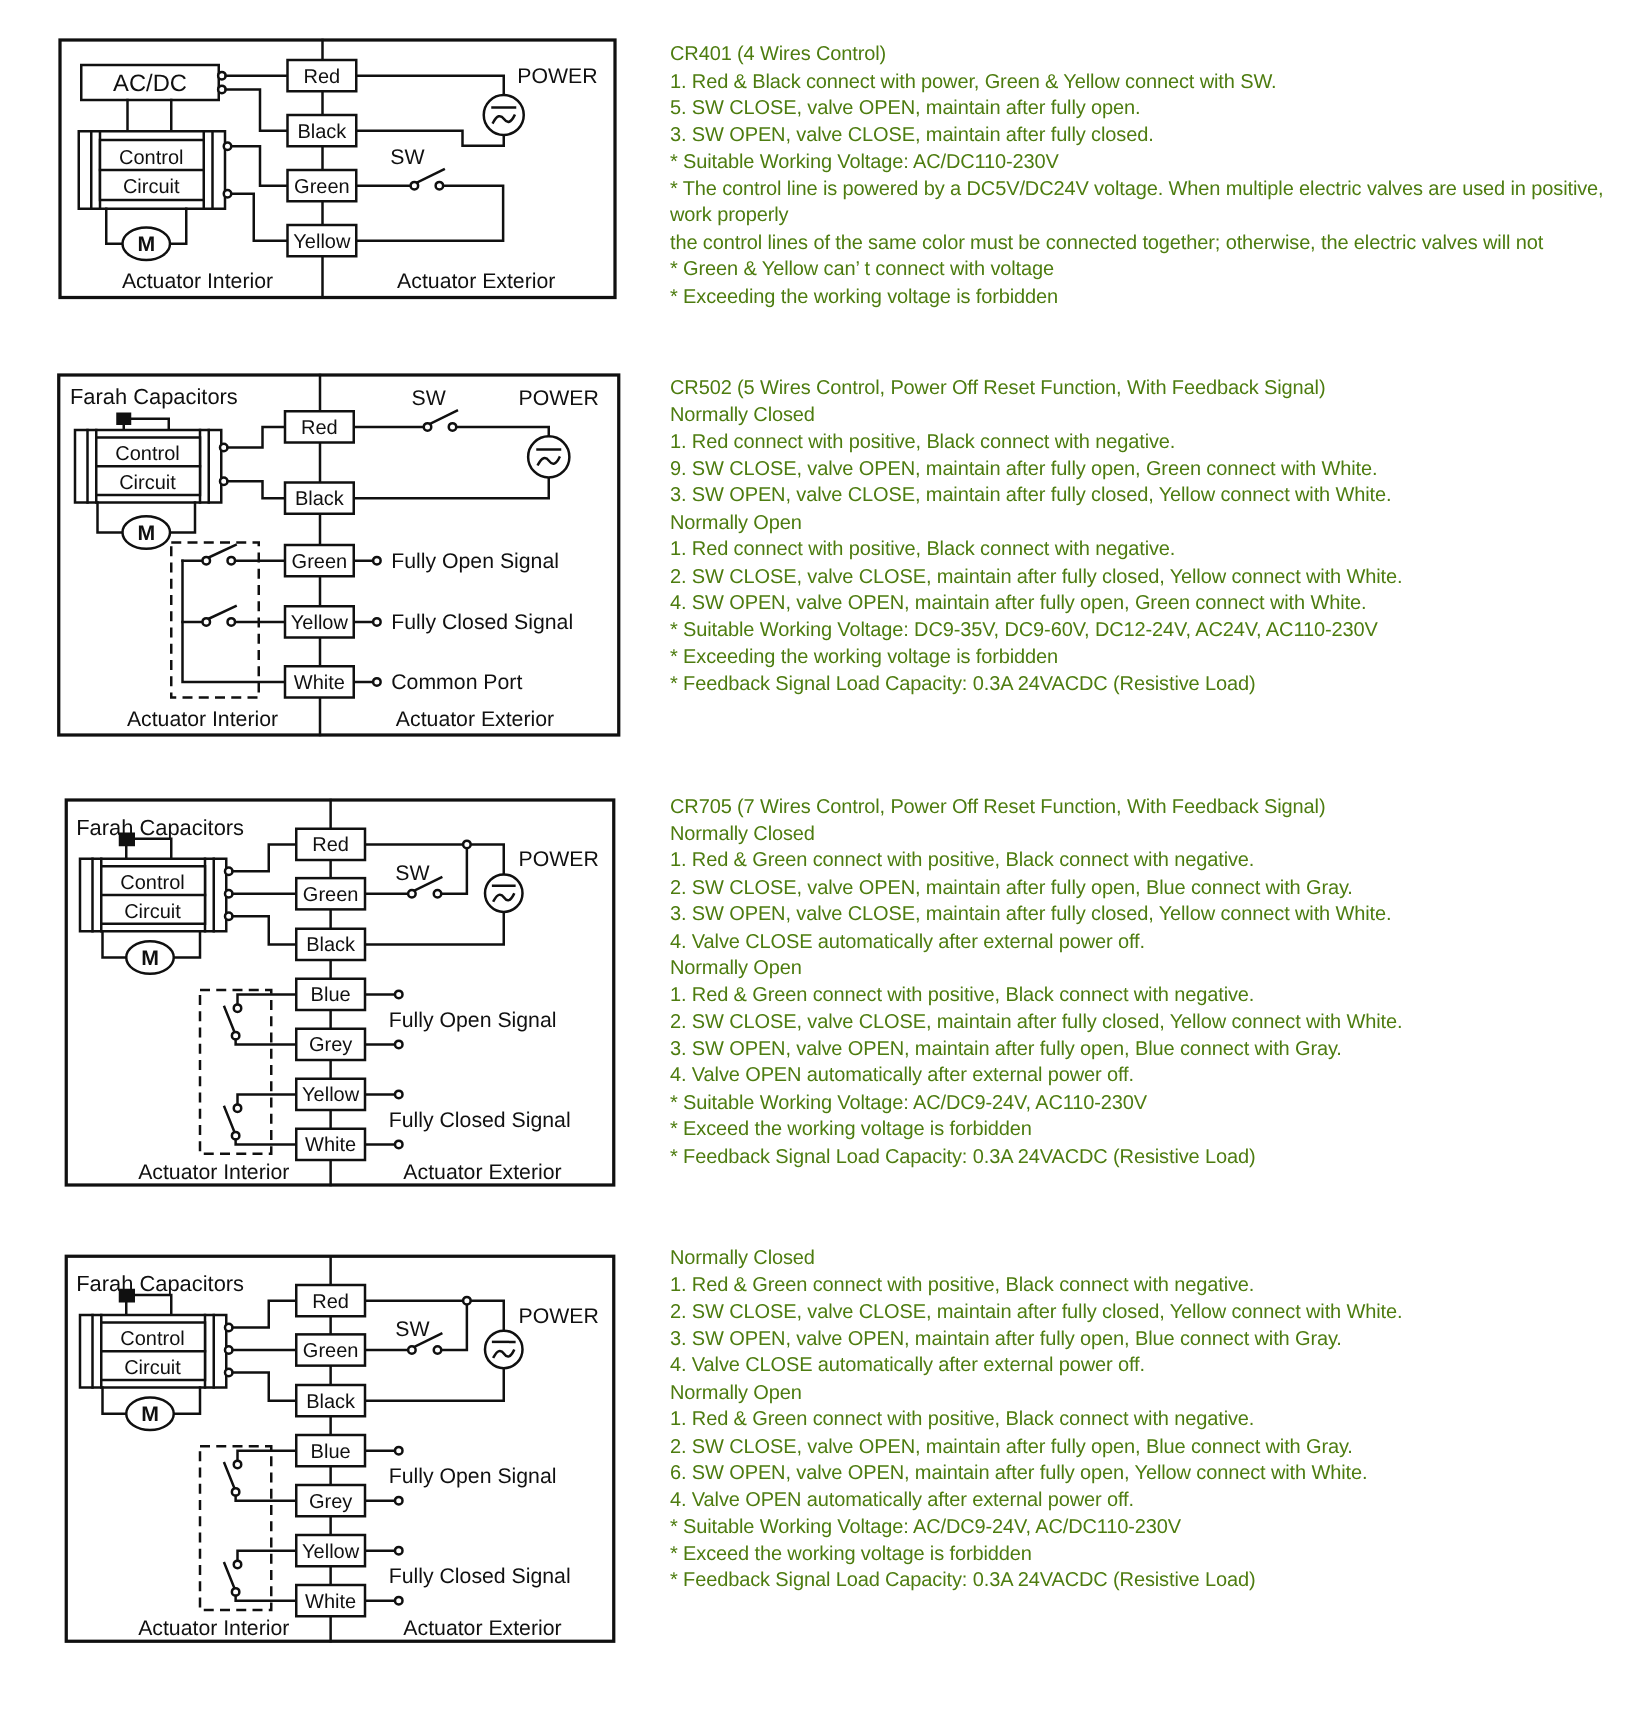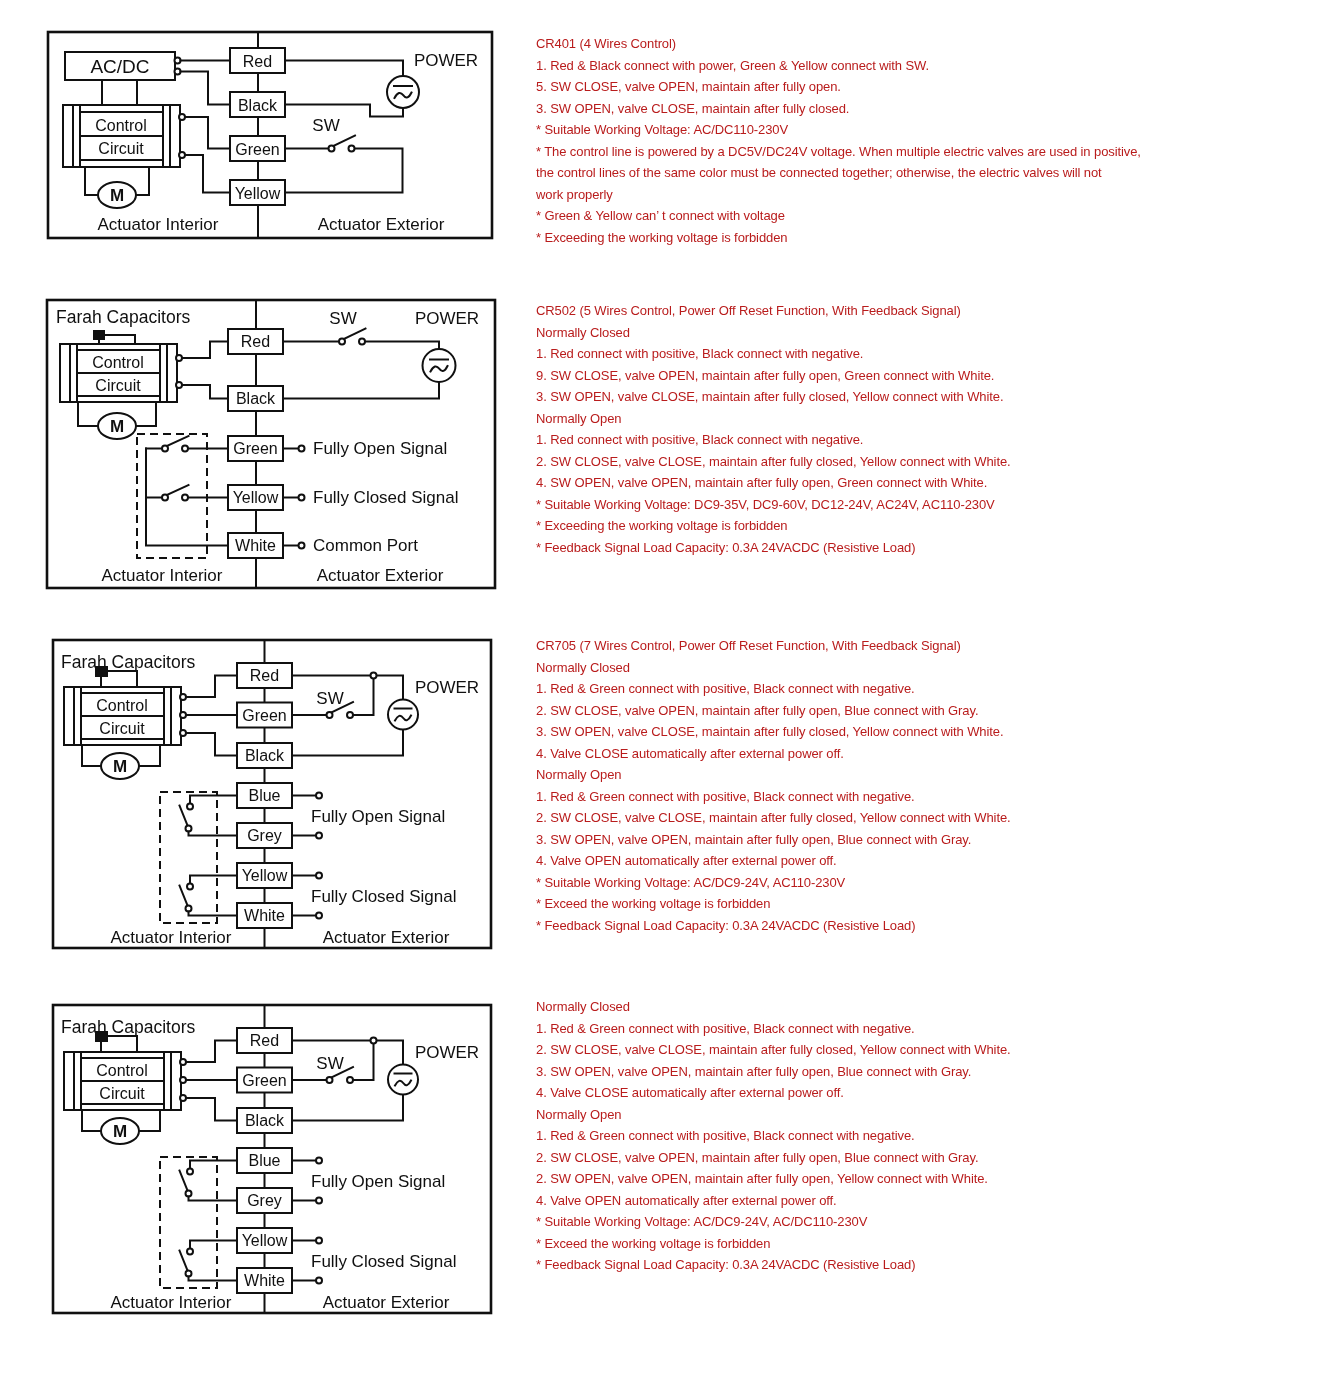--- a/index.html
+++ b/index.html
@@ -13,22 +13,22 @@
   svg .term{fill:#fff;stroke:#101010;stroke-width:2;}
   svg .dash{stroke:#101010;stroke-width:2;fill:none;stroke-dasharray:8 5;}
   svg text{fill:#101010;font-family:"Liberation Sans",sans-serif;}
   svg .lbl{font-size:16px;text-anchor:middle;}
   svg .big{font-size:19px;text-anchor:middle;}
   svg .cap{font-size:17.5px;}
   svg .tag{font-size:17px;text-anchor:middle;}
   svg .sig{font-size:17px;}
   svg .foot{font-size:17px;text-anchor:middle;}
   svg .mot{font-size:17px;font-weight:bold;text-anchor:middle;}
-  .notes{position:absolute;left:536px;width:775px;font-size:13px;line-height:21.5px;
-         letter-spacing:-0.1px;color:#b91c1c;}
+  .notes{position:absolute;left:536px;width:775px;font-size:16px;line-height:21.5px;
+         letter-spacing:-0.1px;color:#4d7c0f;}
   .notes div{white-space:nowrap;}
 </style>
 </head>
 <body>
 
 <div class="page">
 
   <svg class="diagram" style="left:45px;top:28px" width="455" height="215" viewBox="0 0 455 215">
     <rect class="frame" x="3" y="4" width="444" height="206"></rect>
     <line class="w" x1="213" y1="4" x2="213" y2="210"></line>
@@ -100,22 +100,22 @@
     </g>
   </svg>
 
   <div class="notes" style="top:33px">
     <div>CR401 (4 Wires Control)</div>
     <div>1. Red &amp; Black connect with power, Green &amp; Yellow connect with SW.</div>
     <div>5. SW CLOSE, valve OPEN, maintain after fully open.</div>
     <div>3. SW OPEN, valve CLOSE, maintain after fully closed.</div>
     <div>* Suitable Working Voltage: AC/DC110-230V</div>
     <div>* The control line is powered by a DC5V/DC24V voltage. When multiple electric valves are used in positive,</div>
+    <div>work properly</div>
     <div>the control lines of the same color must be connected together; otherwise, the electric valves will not</div>
-    <div>work properly</div>
     <div>* Green &amp; Yellow can’ t connect with voltage</div>
     <div>* Exceeding the working voltage is forbidden</div>
   </div>
 
   <svg class="diagram" style="left:45px;top:298px" width="455" height="295" viewBox="0 0 455 295">
     <rect class="frame" x="2" y="2" width="448" height="288"></rect>
     <line class="w" x1="211" y1="2" x2="211" y2="290"></line>
 
     <text class="cap" x="11" y="25">Farah Capacitors</text>
     <g>
@@ -448,20 +448,20 @@
 
   <div class="notes" style="top:996px">
     <div>Normally Closed</div>
     <div>1. Red &amp; Green connect with positive, Black connect with negative.</div>
     <div>2. SW CLOSE, valve CLOSE, maintain after fully closed, Yellow connect with White.</div>
     <div>3. SW OPEN, valve OPEN, maintain after fully open, Blue connect with Gray.</div>
     <div>4. Valve CLOSE automatically after external power off.</div>
     <div>Normally Open</div>
     <div>1. Red &amp; Green connect with positive, Black connect with negative.</div>
     <div>2. SW CLOSE, valve OPEN, maintain after fully open, Blue connect with Gray.</div>
-    <div>2. SW OPEN, valve OPEN, maintain after fully open, Yellow connect with White.</div>
+    <div>6. SW OPEN, valve OPEN, maintain after fully open, Yellow connect with White.</div>
     <div>4. Valve OPEN automatically after external power off.</div>
     <div>* Suitable Working Voltage: AC/DC9-24V, AC/DC110-230V</div>
     <div>* Exceed the working voltage is forbidden</div>
     <div>* Feedback Signal Load Capacity: 0.3A 24VACDC (Resistive Load)</div>
   </div>
 
 </div>
 
 </body></html>

